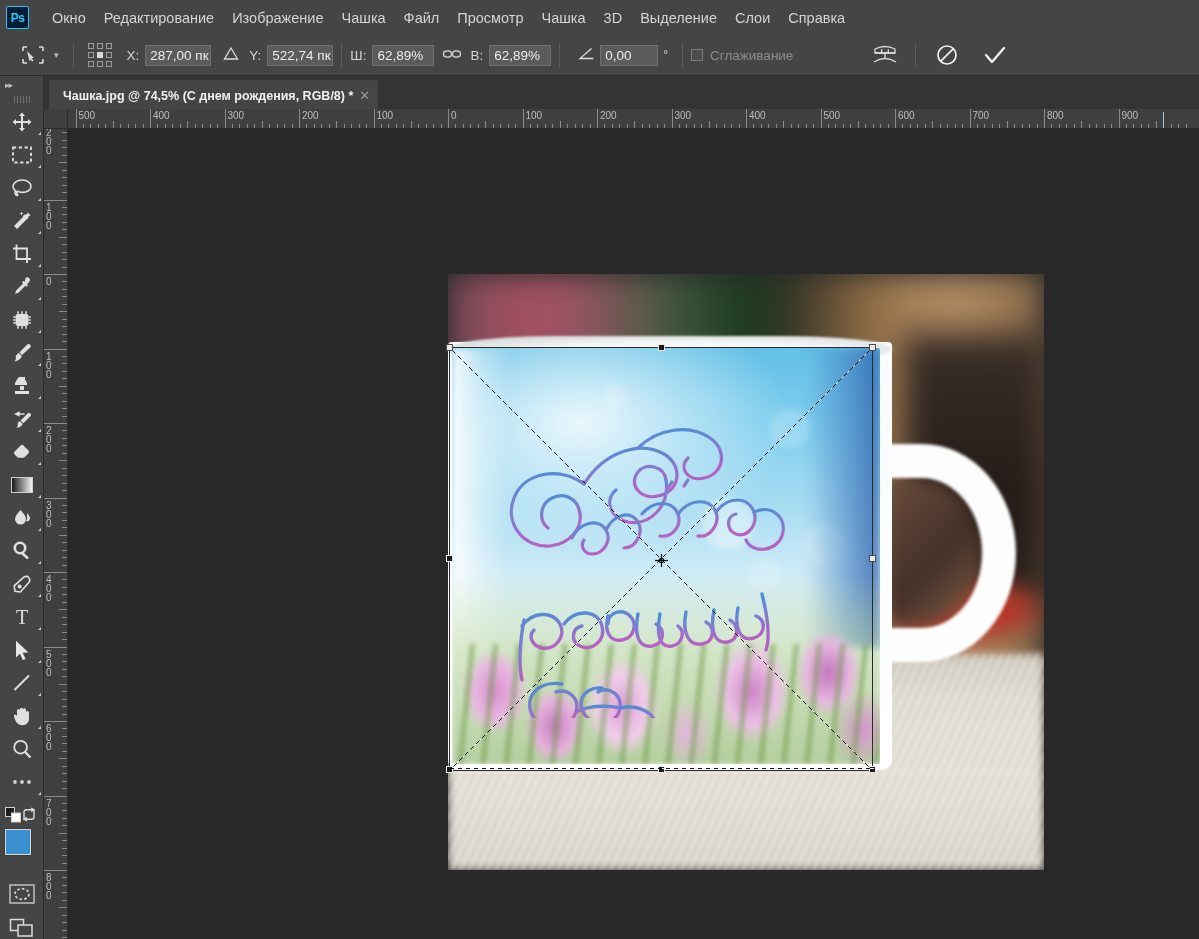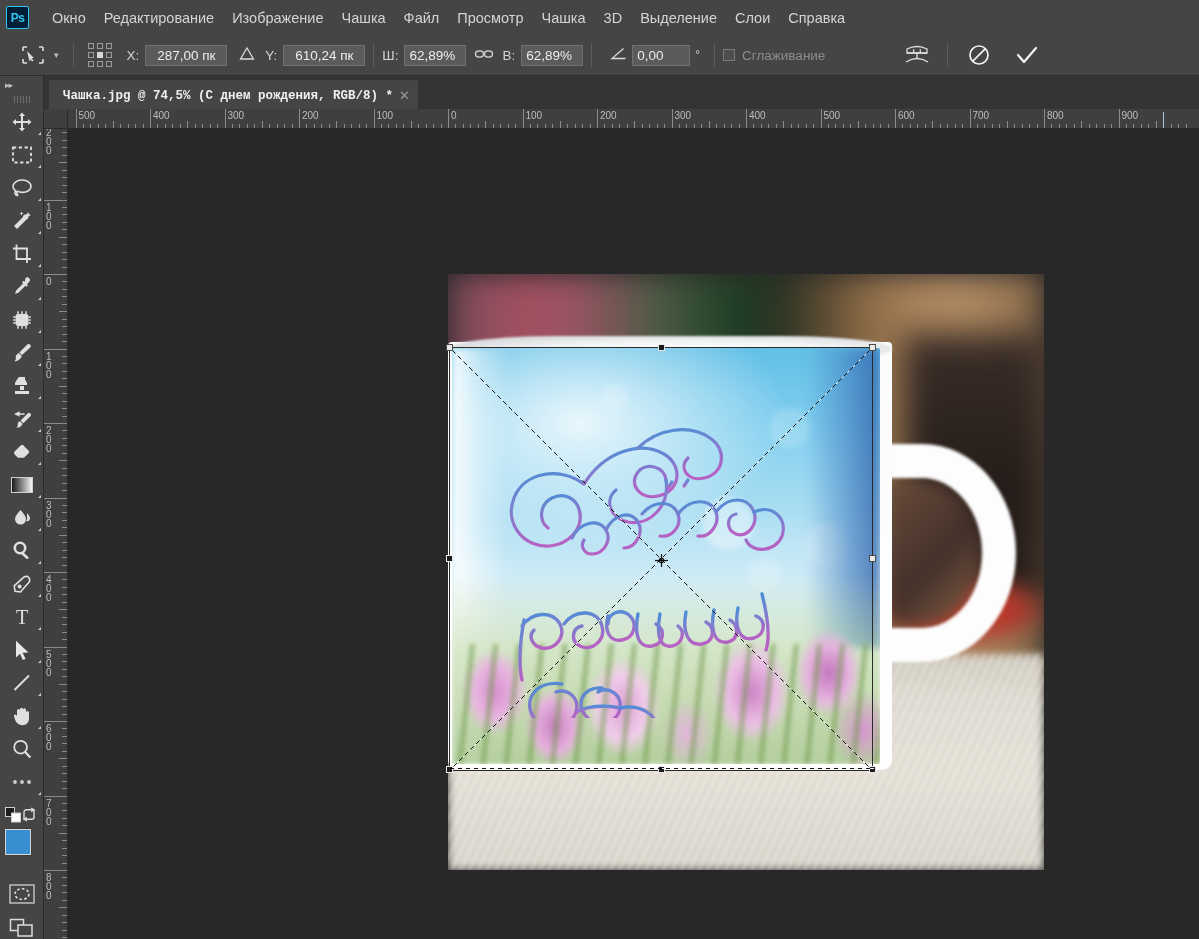--- a/index.html
+++ b/index.html
@@ -46,21 +46,21 @@
   }
   .refpoint i { display: block; width: 6px; height: 6px; border: 1px solid #9a9a9a; }
   .refpoint i.on { background: #d9d9d9; border-color: #d9d9d9; }
   .opt-label { color: #d4d4d4; font-size: 13.5px; margin: 0 6px 0 8px; }
   .opt-input {
     background: #5b5b5b; border: 1px solid #707070; color: #ececec;
     font-size: 13.5px; font-family: "Liberation Sans", sans-serif;
     height: 21px; padding: 0 4px; line-height: 19px; white-space: nowrap;
     overflow: hidden;
   }
-  .opt-input.w66 { width: 82px; text-align: center; }
+  .opt-input.w66 { width: 66px; }
   .opt-input.w58 { width: 58px; }
   .opt-input.w62 { width: 62px; }
   .opt-link { color: #c8c8c8; font-size: 14px; margin: 0 8px; letter-spacing: -2px;}
   .opt-angle-icon { margin-left: 10px; margin-right: 4px; }
   .opt-deg { color: #d4d4d4; font-size: 12px; margin-left: 5px; }
   .chk-box {
     width: 12px; height: 12px; border: 1px solid #7a7a7a; background: #4d4d4d;
     margin-right: 7px;
   }
   .opt-dim-label { color: #8d8d8d; font-size: 13.5px; }
@@ -69,21 +69,21 @@
   
   .tabbar {
     position: absolute; left: 44px; top: 76px; width: 1155px; height: 33px;
     background: #343434;
   }
   .doctab {
     position: absolute; left: 5px; top: 4px; height: 29px;
     background: #454545; display: flex; align-items: center;
     padding: 0 8px 0 14px; border-top: 2px solid #454545;
   }
-  .doctab-title { color: #f0f0f0; font-size: 12.5px; font-weight: bold; white-space: nowrap; font-family: Liberation Mono, monospace; }
+  .doctab-title { color: #f0f0f0; font-size: 12.5px; font-weight: bold; white-space: nowrap; }
   .doctab-close { color: #9a9a9a; font-size: 13px; margin-left: 6px; }
 
   
   .toolbar {
     position: absolute; left: 0; top: 76px; width: 44px; height: 863px;
     background: #454545; border-right: 1px solid #2b2b2b;
   }
   .tb-collapse { height: 17px; color: #c0c0c0; font-size: 9px; display: flex;
     align-items: center; padding-left: 5px; letter-spacing: -1px; }
   .tb-grip { height: 12px; display: flex; align-items: center; justify-content: center; gap: 2px; }
@@ -311,21 +311,21 @@
     <div class="opt-label">X:</div>
     <div class="opt-input w66">287,00 пк</div>
 
     <div class="opt-angle-icon" style="margin-left:12px;margin-right:10px;">
       <svg width="16" height="15" viewBox="0 0 16 15">
         <path d="M8 2 L14.5 13 L1.5 13 Z" stroke="#dcdcdc" stroke-width="1.3" fill="none"></path>
       </svg>
     </div>
 
     <div class="opt-label" style="margin-left:0;">Y:</div>
-    <div class="opt-input w66">610,24 пк</div>
+    <div class="opt-input w66">522,74 пк</div>
 
     <div class="opt-sep"></div>
 
     <div class="opt-label" style="margin-left:0;">Ш:</div>
     <div class="opt-input w62">62,89%</div>
 
     <div class="opt-link">
       <svg width="20" height="12" viewBox="0 0 20 12">
         <rect x="1.5" y="3" width="8" height="6" rx="3" stroke="#c8c8c8" stroke-width="1.4" fill="none"></rect>
         <rect x="10.5" y="3" width="8" height="6" rx="3" stroke="#c8c8c8" stroke-width="1.4" fill="none"></rect>

